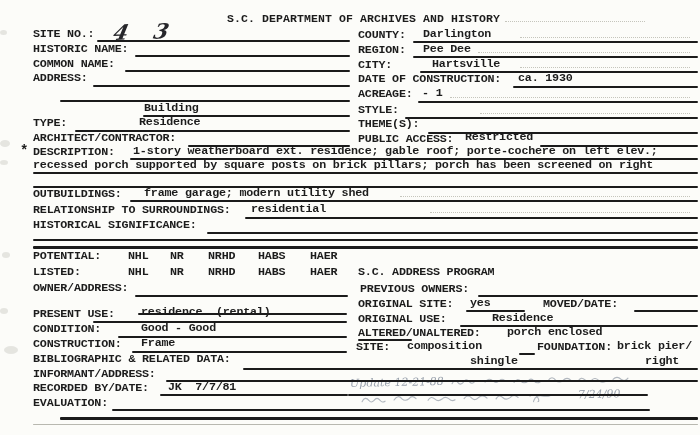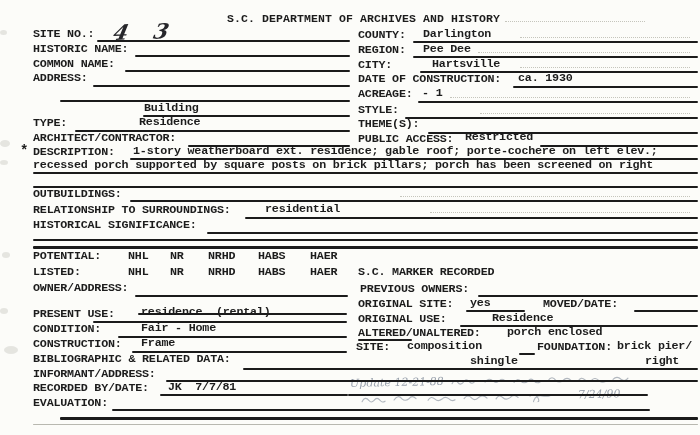--- a/index.html
+++ b/index.html
@@ -66,53 +66,54 @@
   <div class="t" style="left:33px;top:132px">ARCHITECT/CONTRACTOR:</div>
   <div class="t" style="left:358px;top:133px">PUBLIC ACCESS:</div>
   <div class="t" style="left:465px;top:131px">Restricted</div>
 
   <div class="ast" style="left:20px;top:143px">*</div>
   <div class="t" style="left:33px;top:146px">DESCRIPTION:</div>
   <div class="t" style="left:133px;top:145px">1-story weatherboard ext. residence; gable roof; porte-cochere on left elev.;</div>
   <div class="t" style="left:33px;top:159px">recessed porch supported by square posts on brick pillars; porch has been screened on right</div>
 
   <div class="t" style="left:33px;top:188px">OUTBUILDINGS:</div>
+  <div class="t" style="left:144px;top:187px">frame garage; modern utility shed</div>
   <div class="t" style="left:33px;top:204px">RELATIONSHIP TO SURROUNDINGS:</div>
-  <div class="t" style="left:265px;top:203px">residential</div>
+  <div class="t" style="left:251px;top:203px">residential</div>
   <div class="t" style="left:33px;top:219px">HISTORICAL SIGNIFICANCE:</div>
 
   <div class="t" style="left:33px;top:250px">POTENTIAL:</div>
   <div class="t" style="left:128px;top:250px">NHL</div>
   <div class="t" style="left:170px;top:250px">NR</div>
   <div class="t" style="left:208px;top:250px">NRHD</div>
   <div class="t" style="left:258px;top:250px">HABS</div>
   <div class="t" style="left:310px;top:250px">HAER</div>
 
   <div class="t" style="left:33px;top:266px">LISTED:</div>
   <div class="t" style="left:128px;top:266px">NHL</div>
   <div class="t" style="left:170px;top:266px">NR</div>
   <div class="t" style="left:208px;top:266px">NRHD</div>
   <div class="t" style="left:258px;top:266px">HABS</div>
   <div class="t" style="left:310px;top:266px">HAER</div>
-  <div class="t" style="left:358px;top:266px">S.C. MARKER RECORDED</div>
+  <div class="t" style="left:358px;top:266px">S.C. ADDRESS PROGRAM</div>
 
   <div class="t" style="left:33px;top:282px">OWNER/ADDRESS:</div>
   <div class="t" style="left:360px;top:283px">PREVIOUS OWNERS:</div>
 
   <div class="t" style="left:358px;top:298px">ORIGINAL SITE:</div>
   <div class="t" style="left:470px;top:297px">yes</div>
   <div class="t" style="left:543px;top:298px">MOVED/DATE:</div>
 
   <div class="t" style="left:33px;top:308px">PRESENT USE:</div>
   <div class="t" style="left:141px;top:306px">residence  (rental)</div>
   <div class="t" style="left:358px;top:313px">ORIGINAL USE:</div>
   <div class="t" style="left:492px;top:312px">Residence</div>
 
   <div class="t" style="left:33px;top:323px">CONDITION:</div>
-  <div class="t" style="left:141px;top:322px">Fair - Home</div>
+  <div class="t" style="left:141px;top:322px">Good - Good</div>
   <div class="t" style="left:358px;top:327px">ALTERED/UNALTERED:</div>
   <div class="t" style="left:507px;top:326px">porch enclosed</div>
 
   <div class="t" style="left:33px;top:338px">CONSTRUCTION:</div>
   <div class="t" style="left:141px;top:337px">Frame</div>
   <div class="t" style="left:356px;top:341px">SITE:</div>
   <div class="t" style="left:407px;top:340px">composition</div>
   <div class="t" style="left:537px;top:341px">FOUNDATION:</div>
   <div class="t" style="left:617px;top:340px">brick pier/</div>
   <div class="t" style="left:470px;top:355px">shingle</div>

